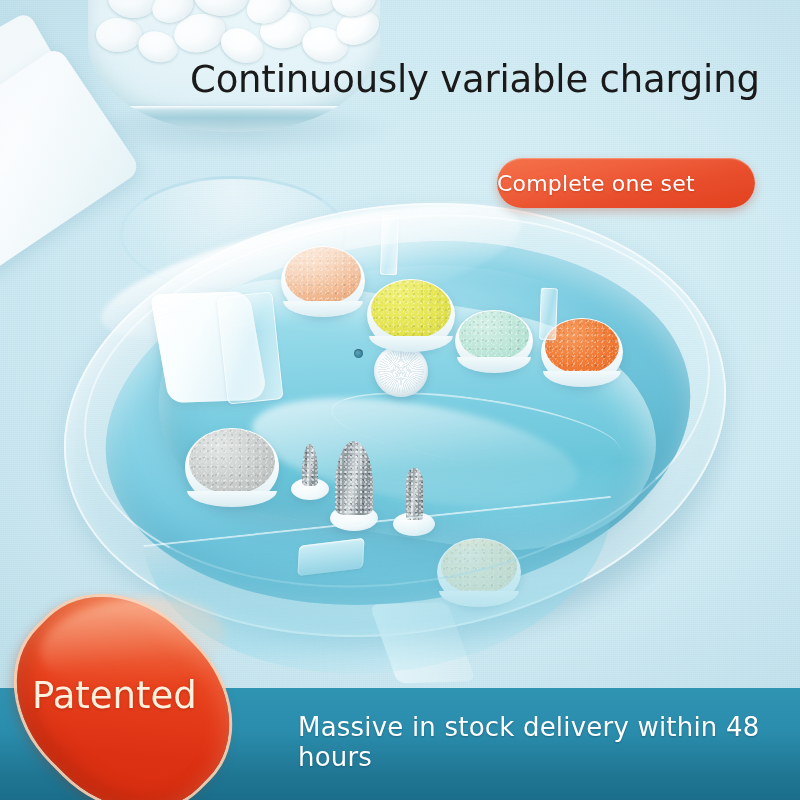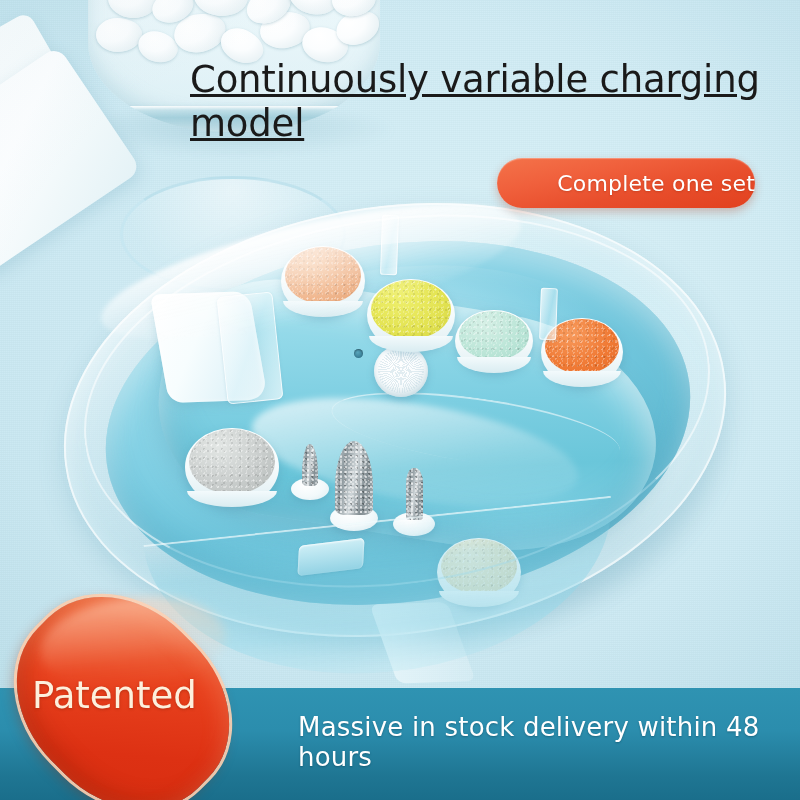--- a/index.html
+++ b/index.html
@@ -364,32 +364,31 @@
   .headline {
     position: absolute;
     left: 190px; top: 58px;
     width: 580px;
     font-family: "DejaVu Sans", sans-serif;
     font-size: 37px;
     line-height: 1.18;
     font-weight: 400;
     color: #1a1a1a;
     letter-spacing: -0.2px;
-    text-decoration: underline;
   }
 
   
   .pill {
     position: absolute;
     left: 497px; top: 158px;
     width: 258px; height: 50px;
     border-radius: 25px;
     background: linear-gradient(168deg, #f4734a 0%, #f0603c 32%, #e84e2c 62%, #e2411f 100%);
     box-shadow: 0 4px 10px rgba(180,60,25,.30), inset 0 1px 1px rgba(255,255,255,.32);
-    display: flex; align-items: center; justify-content: flex-end;
+    display: flex; align-items: center; justify-content: flex-start;
   }
   .pill-label {
     color: #ffffff;
     font-size: 22px;
     font-family: "DejaVu Sans", sans-serif;
     letter-spacing: .2px;
     text-shadow: 0 1px 2px rgba(140,40,15,.35);
   }
 
   
@@ -573,21 +572,20 @@
   <div class="lid-tab t1"></div>
   <div class="lid-tab t2"></div>
   <div class="case-lid-hilite"></div>
   <div class="case-lid-rim"></div>
   <div class="case-seam"></div>
   <div class="case-latch"></div>
   <div class="bg-vignette"></div>
 
   <div class="headline">
     <div>Continuously variable charging</div>
-    <div>model</div>
   </div>
 
   <div class="pill">
     <span class="pill-label">Complete one set</span>
   </div>
 
   <div class="banner"></div>
   <div class="banner-text">Massive in stock delivery within 48 hours</div>
 
   <div class="badge"></div>

